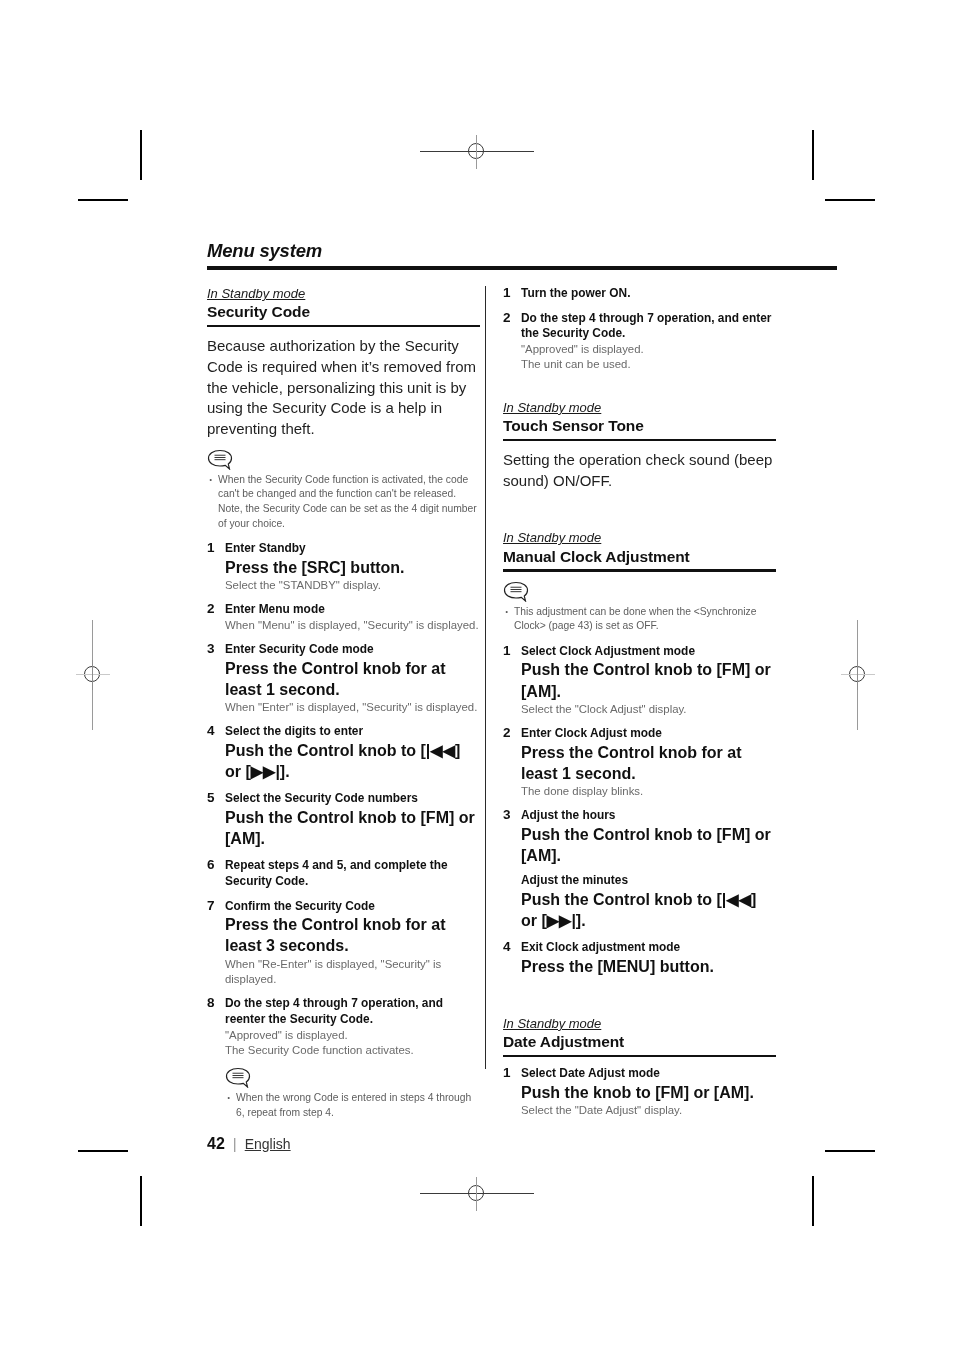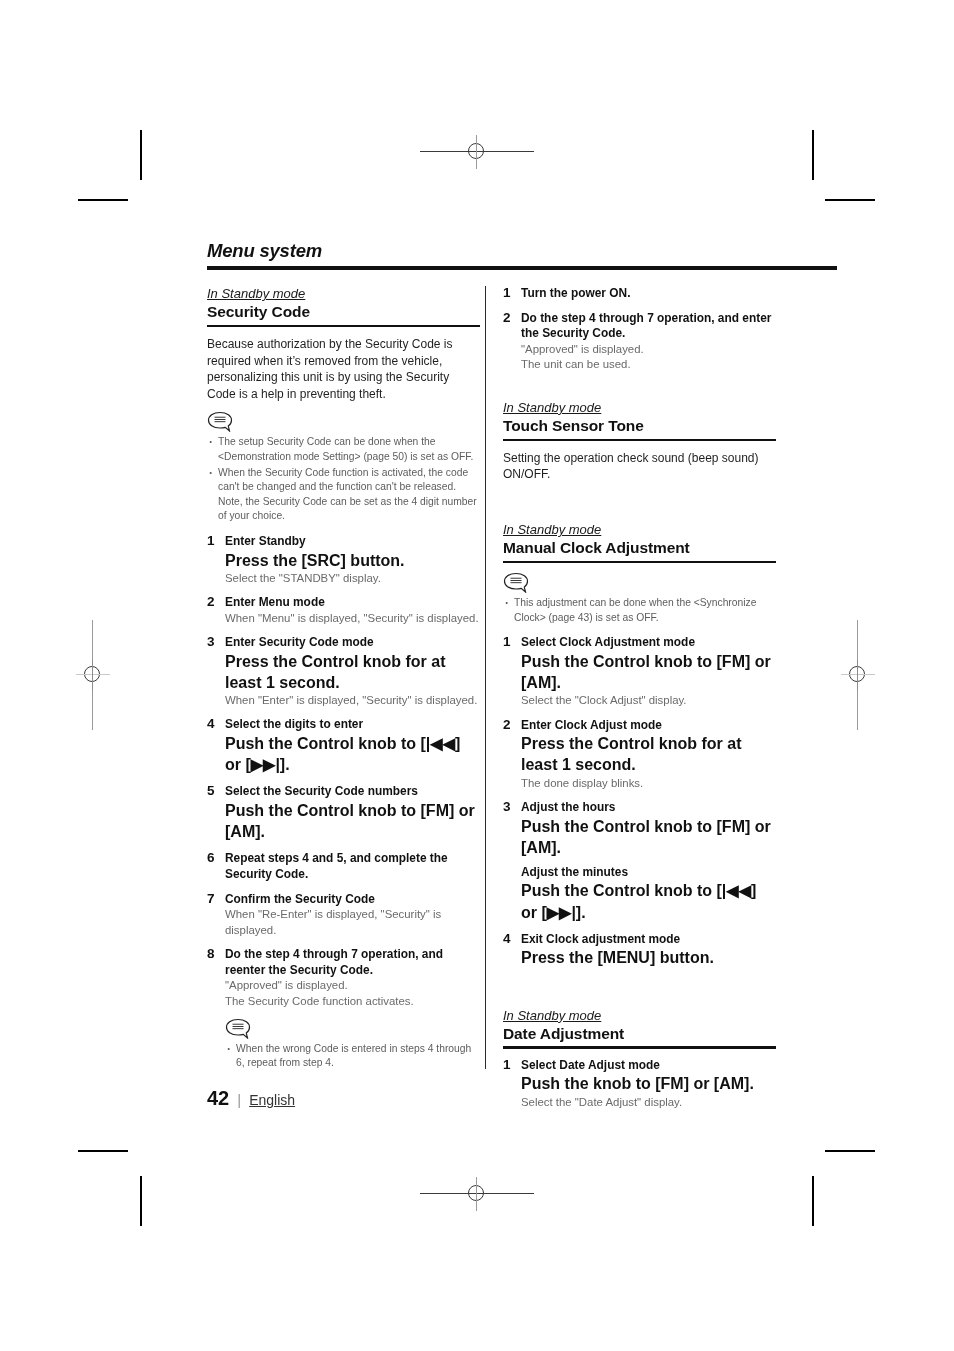--- a/index.html
+++ b/index.html
@@ -67,21 +67,21 @@
     margin: 0 0 3px 0; letter-spacing: -0.1px; line-height: 1.2;
   }
   .sec-rule { height: 2.4px; background: #111; margin-bottom: 9px; }
 
   .bold-lead {
     font-size: 11.8px; font-weight: bold; font-style: italic;
     color: #111; line-height: 1.33; margin: 0 0 8px 0;
   }
 
   .body-p {
-    font-size: 12px; line-height: 1.38; color: #1f1f1f;
+    font-size: 15px; line-height: 1.38; color: #1f1f1f;
     margin: 0 0 9px 0;
   }
 
   
   .note { margin: 3px 0 10px 0; }
   .note-icon { width: 26px; height: 21px; display: block; margin-bottom: 3px; }
   .note ul { list-style: none; margin: 0; padding: 0; }
   .note li {
     font-size: 10.3px; line-height: 1.42; color: #5d5d5d;
     position: relative; padding-left: 11px; margin-bottom: 1px;
@@ -129,21 +129,21 @@
     border-bottom: 1px solid #4a4a4a;
   }
   .tbl tr:last-child td { border-bottom: 1.4px solid #1a1a1a; }
   .tbl .c1 { width: 112px; }
 
   
   .footer {
     position: absolute; left: 207px; top: 1087px;
     display: flex; align-items: baseline; gap: 8px;
   }
-  .footer-page { font-size: 20px; font-weight: bold; color: #111; }
+  .footer-page { font-size: 16px; font-weight: bold; color: #111; margin-top: 48px; }
   .footer-sep { font-size: 15px; color: #999; }
   .footer-lang { font-size: 14px; color: #333; text-decoration: underline; }
 </style>
 </head>
 <body>
 
 <div class="cropmark" style="left:140px; top:130px; width:1.6px; height:50px;"></div>
 <div class="cropmark" style="left:78px; top:199px; width:50px; height:1.6px;"></div>
 
 <div class="cropmark" style="left:812px; top:130px; width:1.6px; height:50px;"></div>
@@ -205,21 +205,20 @@
     <p class="body-p">Because authorization by the Security Code is required when it’s removed from the vehicle, personalizing this unit is by using the Security Code is a help in preventing theft.</p>
 
     <div class="note">
       <svg class="note-icon" viewBox="0 0 52 42">
         <path d="M26 3 C12 3 3 10 3 18.5 C3 27 12 34 26 34 C30 34 33.6 33.6 36.6 32.8 L45 40 L42.6 30.2 C46.6 27.3 49 23.2 49 18.5 C49 10 40 3 26 3 Z" fill="none" stroke="#222" stroke-width="2.4"></path>
         <rect x="15" y="11.5" width="22" height="1.8" fill="#222"></rect>
         <rect x="15" y="16" width="22" height="1.8" fill="#222"></rect>
         <rect x="15" y="20.5" width="22" height="1.8" fill="#222"></rect>
       </svg>
       <ul>
-        <li>The setup Security Code can be done when the &lt;Demonstration mode Setting&gt; (page 50) is set as OFF.</li>
         <li>When the Security Code function is activated, the code can't be changed and the function can't be released. Note, the Security Code can be set as the 4 digit number of your choice.</li>
       </ul>
     </div>
 
     <div class="steps">
 
       <div class="step">
         <span class="step-num">1</span>
         <div class="step-title">Enter Standby</div>
         <div class="step-action">Press the [SRC] button.</div>
@@ -252,20 +251,21 @@
       </div>
 
       <div class="step">
         <span class="step-num">6</span>
         <div class="step-title">Repeat steps 4 and 5, and complete the Security Code.</div>
       </div>
 
       <div class="step">
         <span class="step-num">7</span>
         <div class="step-title">Confirm the Security Code</div>
+        <div class="step-action">Press the Control knob for at least 3 seconds.</div>
         <div class="step-note">When "Re-Enter" is displayed, "Security" is displayed.</div>
       </div>
 
       <div class="step">
         <span class="step-num">8</span>
         <div class="step-title">Do the step 4 through 7 operation, and reenter the Security Code.</div>
         <div class="step-note" style="white-space:pre-line;">"Approved" is displayed.
 The Security Code function activates.</div>
       </div>
 

